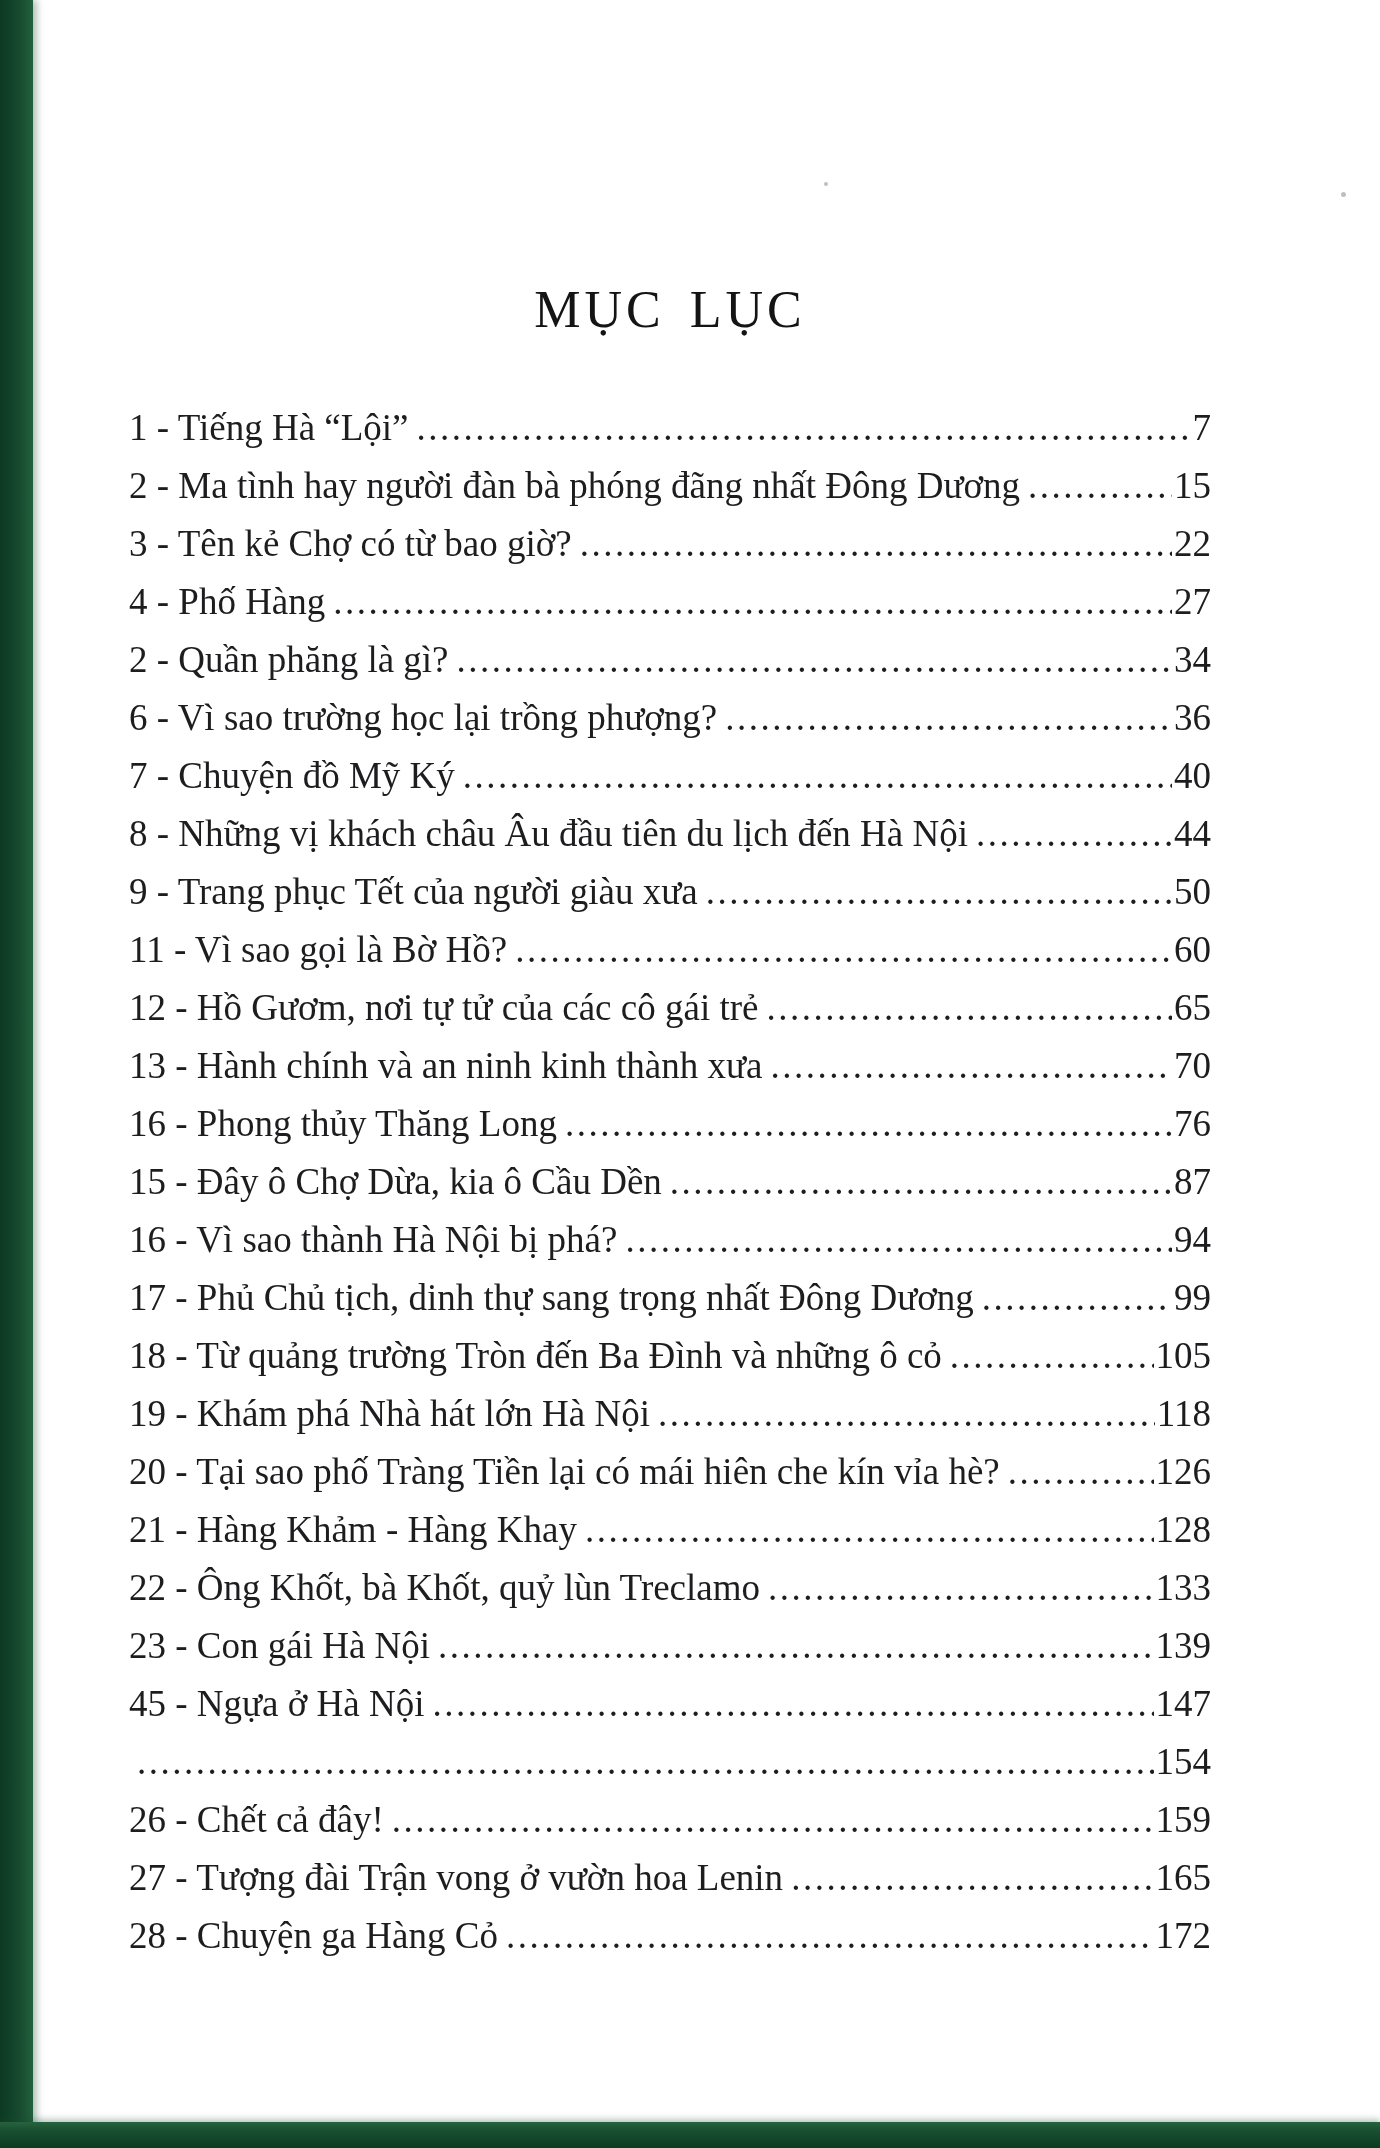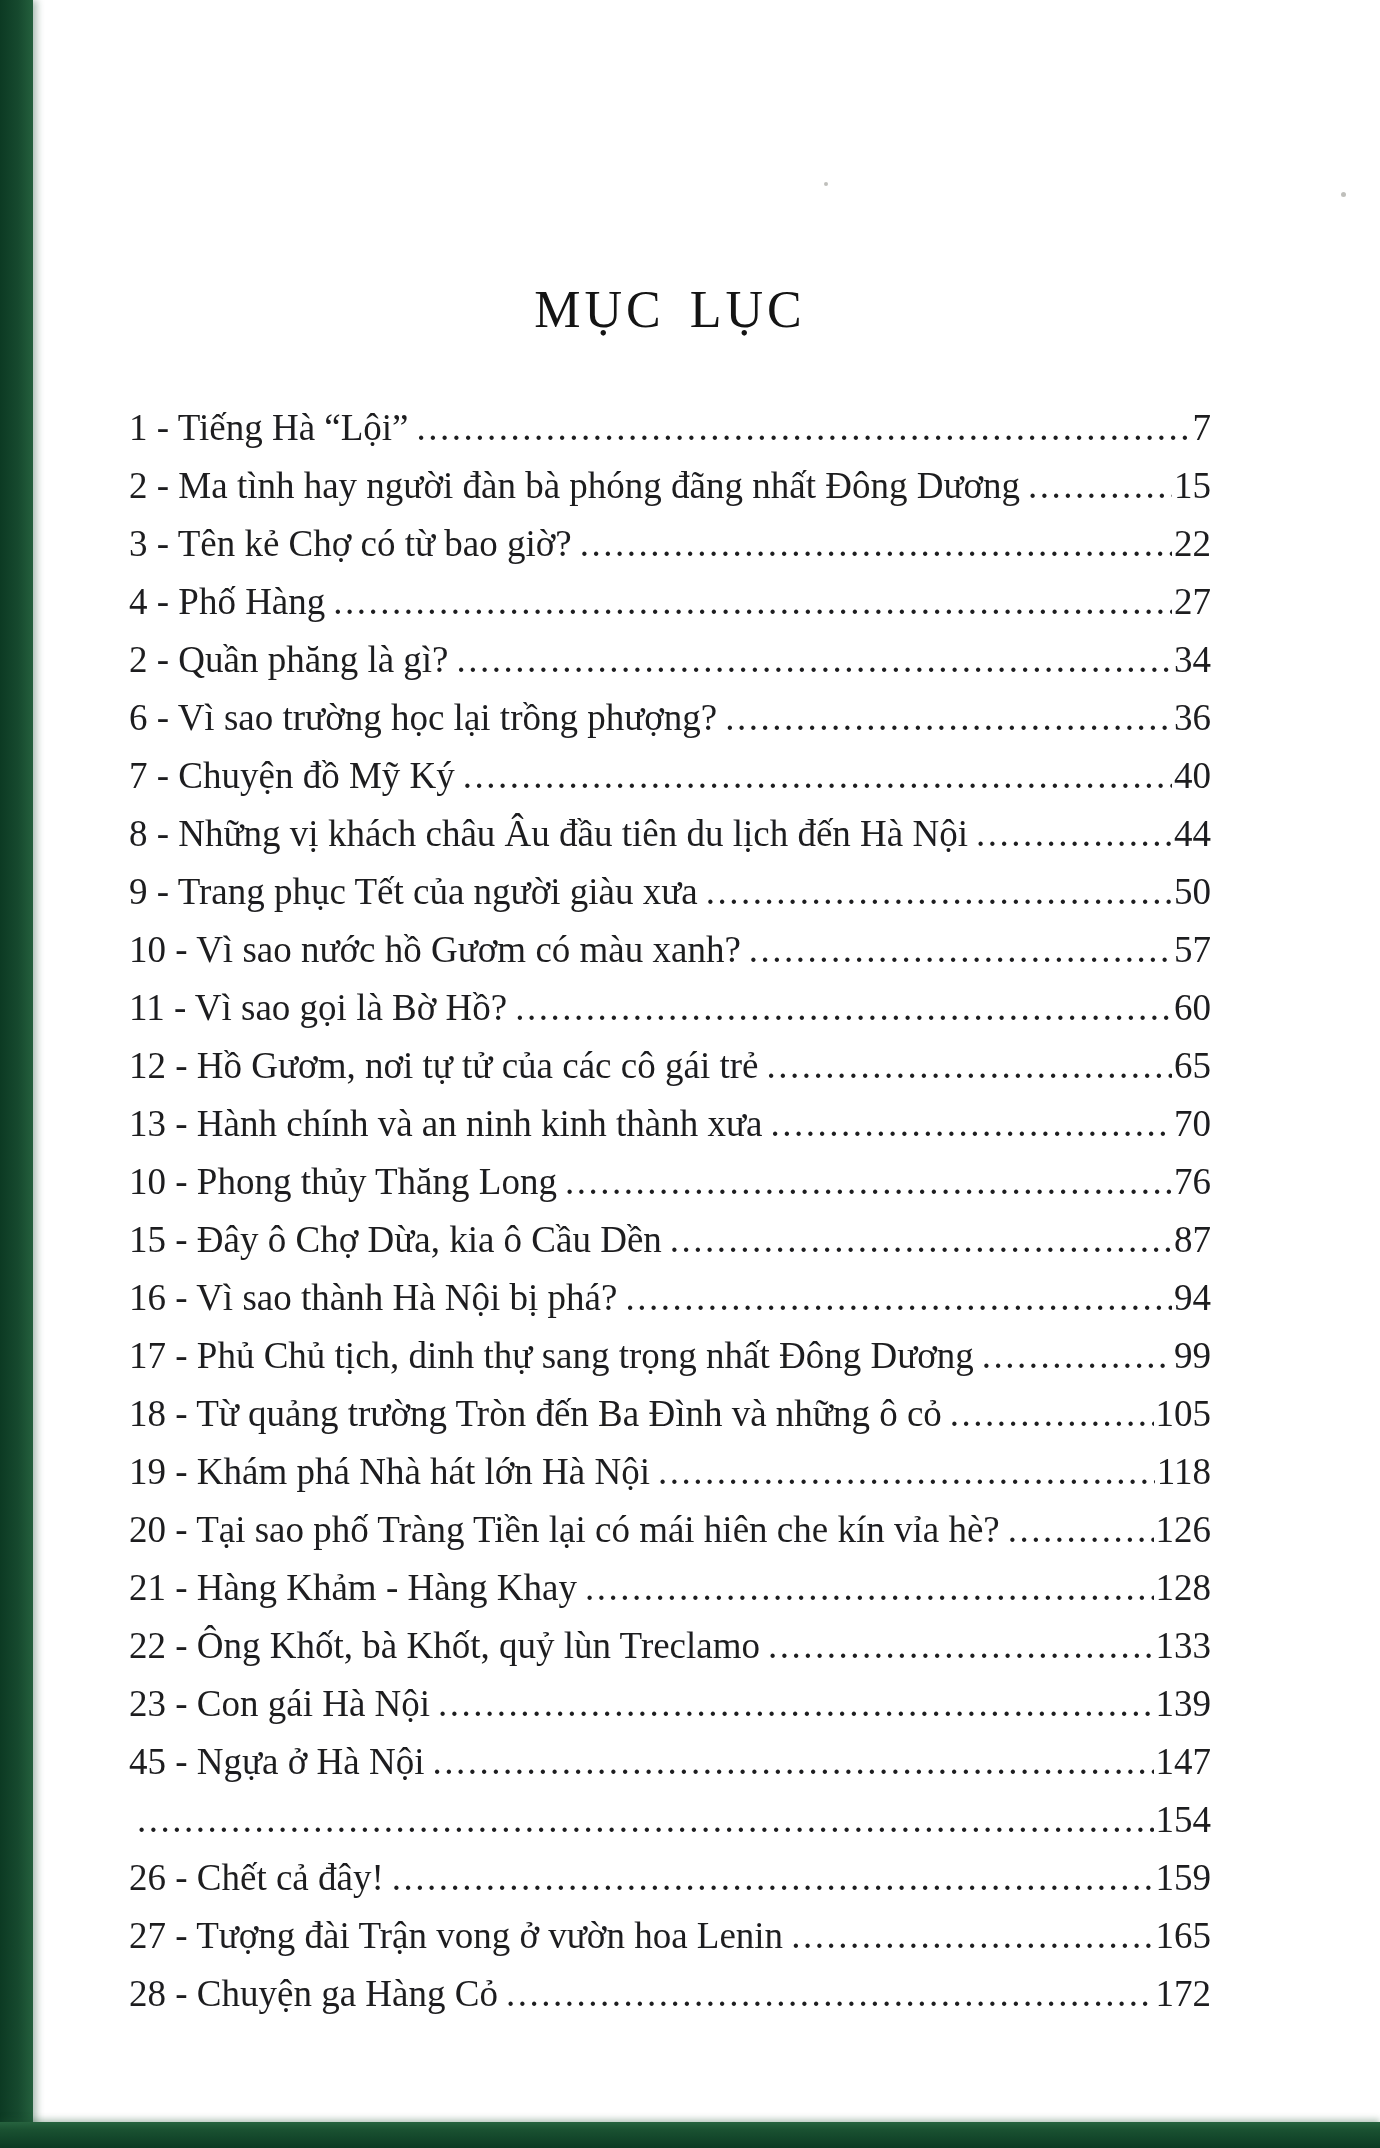--- a/index.html
+++ b/index.html
@@ -141,46 +141,41 @@
     <span class="toc-dots"></span>
     <span class="toc-page">44</span>
   </div>
 
   <div class="toc-row">
     <span class="toc-label">9 - Trang phục Tết của người giàu xưa</span>
     <span class="toc-dots"></span>
     <span class="toc-page">50</span>
   </div>
 
-  <div class="toc-row">
-    <span class="toc-label">10 - Vì sao nước hồ Gươm có màu xanh?</span>
-    <span class="toc-dots"></span>
-    <span class="toc-page">57</span>
-  </div>
 
   <div class="toc-row">
     <span class="toc-label">11 - Vì sao gọi là Bờ Hồ?</span>
     <span class="toc-dots"></span>
     <span class="toc-page">60</span>
   </div>
 
   <div class="toc-row">
     <span class="toc-label">12 - Hồ Gươm, nơi tự tử của các cô gái trẻ</span>
     <span class="toc-dots"></span>
     <span class="toc-page">65</span>
   </div>
 
   <div class="toc-row">
     <span class="toc-label">13 - Hành chính và an ninh kinh thành xưa</span>
     <span class="toc-dots"></span>
     <span class="toc-page">70</span>
   </div>
 
   <div class="toc-row">
-    <span class="toc-label">10 - Phong thủy Thăng Long</span>
+    <span class="toc-label">16 - Phong thủy Thăng Long</span>
     <span class="toc-dots"></span>
     <span class="toc-page">76</span>
   </div>
 
   <div class="toc-row">
     <span class="toc-label">15 - Đây ô Chợ Dừa, kia ô Cầu Dền</span>
     <span class="toc-dots"></span>
     <span class="toc-page">87</span>
   </div>
 

